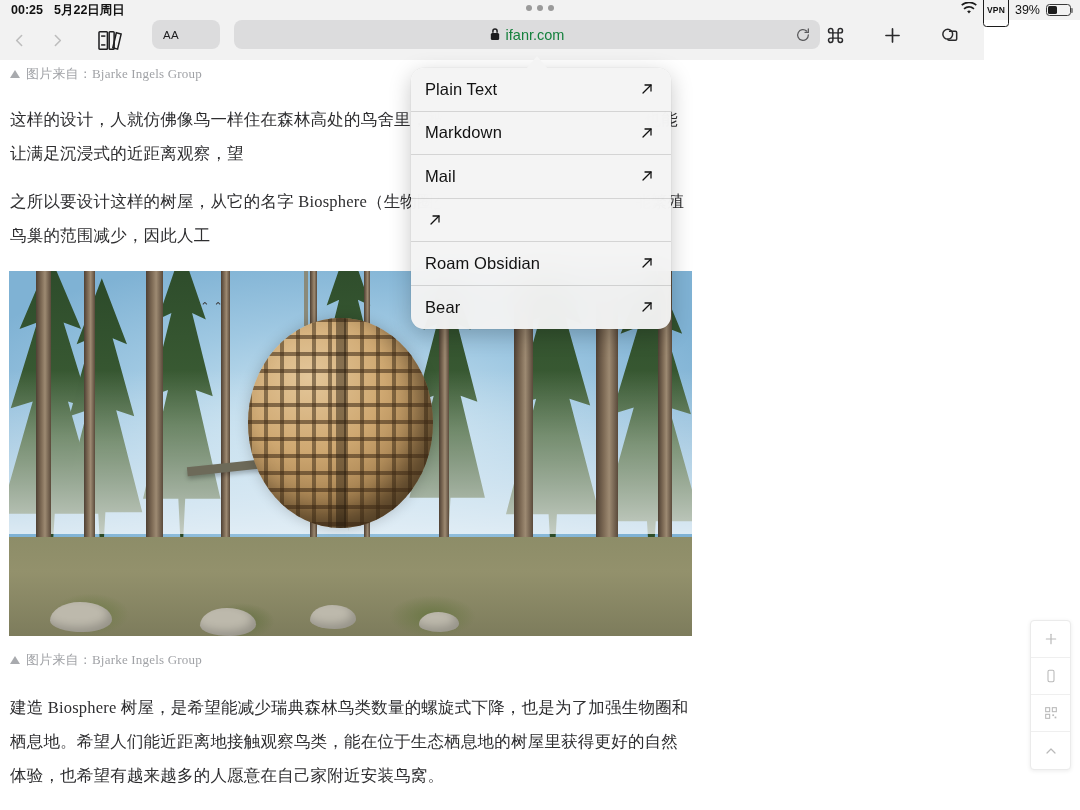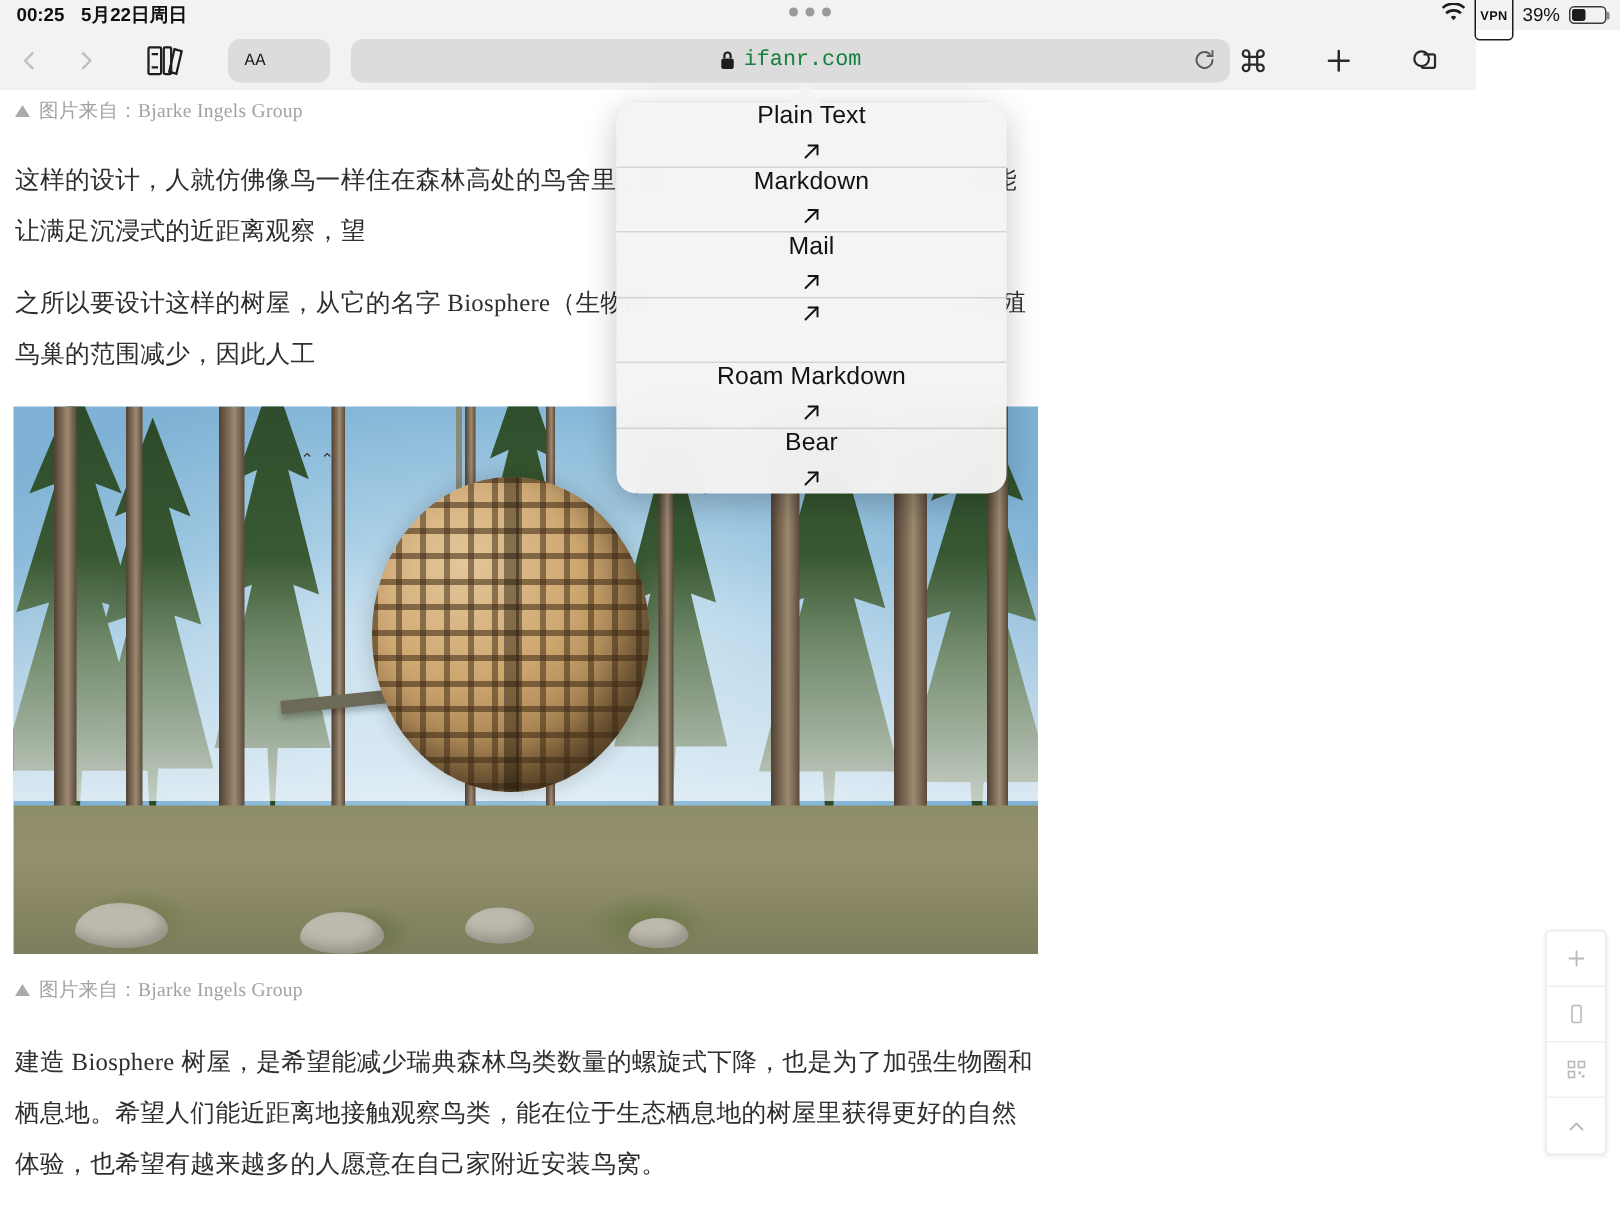--- a/index.html
+++ b/index.html
@@ -57,23 +57,22 @@
     position: absolute; left: 1.4px; top: 1.4px; bottom: 1.4px;
     width: 39%; background: #1c1c1c; border-radius: 1.6px; display: block;
   }
   .pct { font-size: 12.5px; font-weight: 400; }
 
   
   #toolbar {
     position: absolute; top: 20px; left: 0;
     width: 984px; height: 40px;
     background: #f2f2f2;
-    display: flex; align-items: center;
+    display: flex; align-items: flex-start;
     z-index: 30;
-    font-family: Liberation Mono, monospace;
   }
   .tb-btn {
     display: flex; align-items: center; justify-content: center;
     color: #1d1d1f; cursor: default;
   }
   .nav-chevron { width: 42px; height: 40px; color: #bdbdbd; }
   .nav-chevron svg { width: 17px; height: 17px; }
   .icon-books { width: 44px; height: 40px; margin-left: 14px; }
   .icon-books svg { width: 27px; height: 23px; }
 
@@ -250,21 +249,20 @@
     z-index: 51;
   }
   .menu-item {
     height: 43.5px;
     display: flex; align-items: center;
     padding: 0 14px 0 14px;
     border-bottom: .7px solid rgba(0,0,0,.13);
     color: #121212;
     font-size: 16.5px;
     cursor: default;
-    flex-direction: column;
   }
   .menu-item:last-child { border-bottom: none; }
   .menu-item .mi-label { flex: 1; letter-spacing: .1px; }
   .menu-item .mi-arrow {
     width: 20px; height: 20px; display: flex;
     align-items: center; justify-content: center; color: #111;
   }
   .menu-item .mi-arrow svg { width: 16px; height: 16px; }
 </style>
 </head>
@@ -489,21 +487,21 @@
     <div class="menu-item">
       <span class="mi-arrow">
         <svg viewBox="0 0 24 24" fill="none" stroke="currentColor" stroke-width="1.9" stroke-linecap="round" stroke-linejoin="round">
           <line x1="6" y1="18" x2="18" y2="6"></line>
             <polyline points="9 6 18 6 18 15"></polyline>
         </svg>
       </span>
     </div>
 
     <div class="menu-item">
-      <span class="mi-label">Roam Markdown</span>
+      <span class="mi-label">Roam Obsidian</span>
       <span class="mi-arrow">
         <svg viewBox="0 0 24 24" fill="none" stroke="currentColor" stroke-width="1.9" stroke-linecap="round" stroke-linejoin="round">
           <line x1="6" y1="18" x2="18" y2="6"></line>
             <polyline points="9 6 18 6 18 15"></polyline>
         </svg>
       </span>
     </div>
 
     <div class="menu-item">
       <span class="mi-label">Bear</span>

